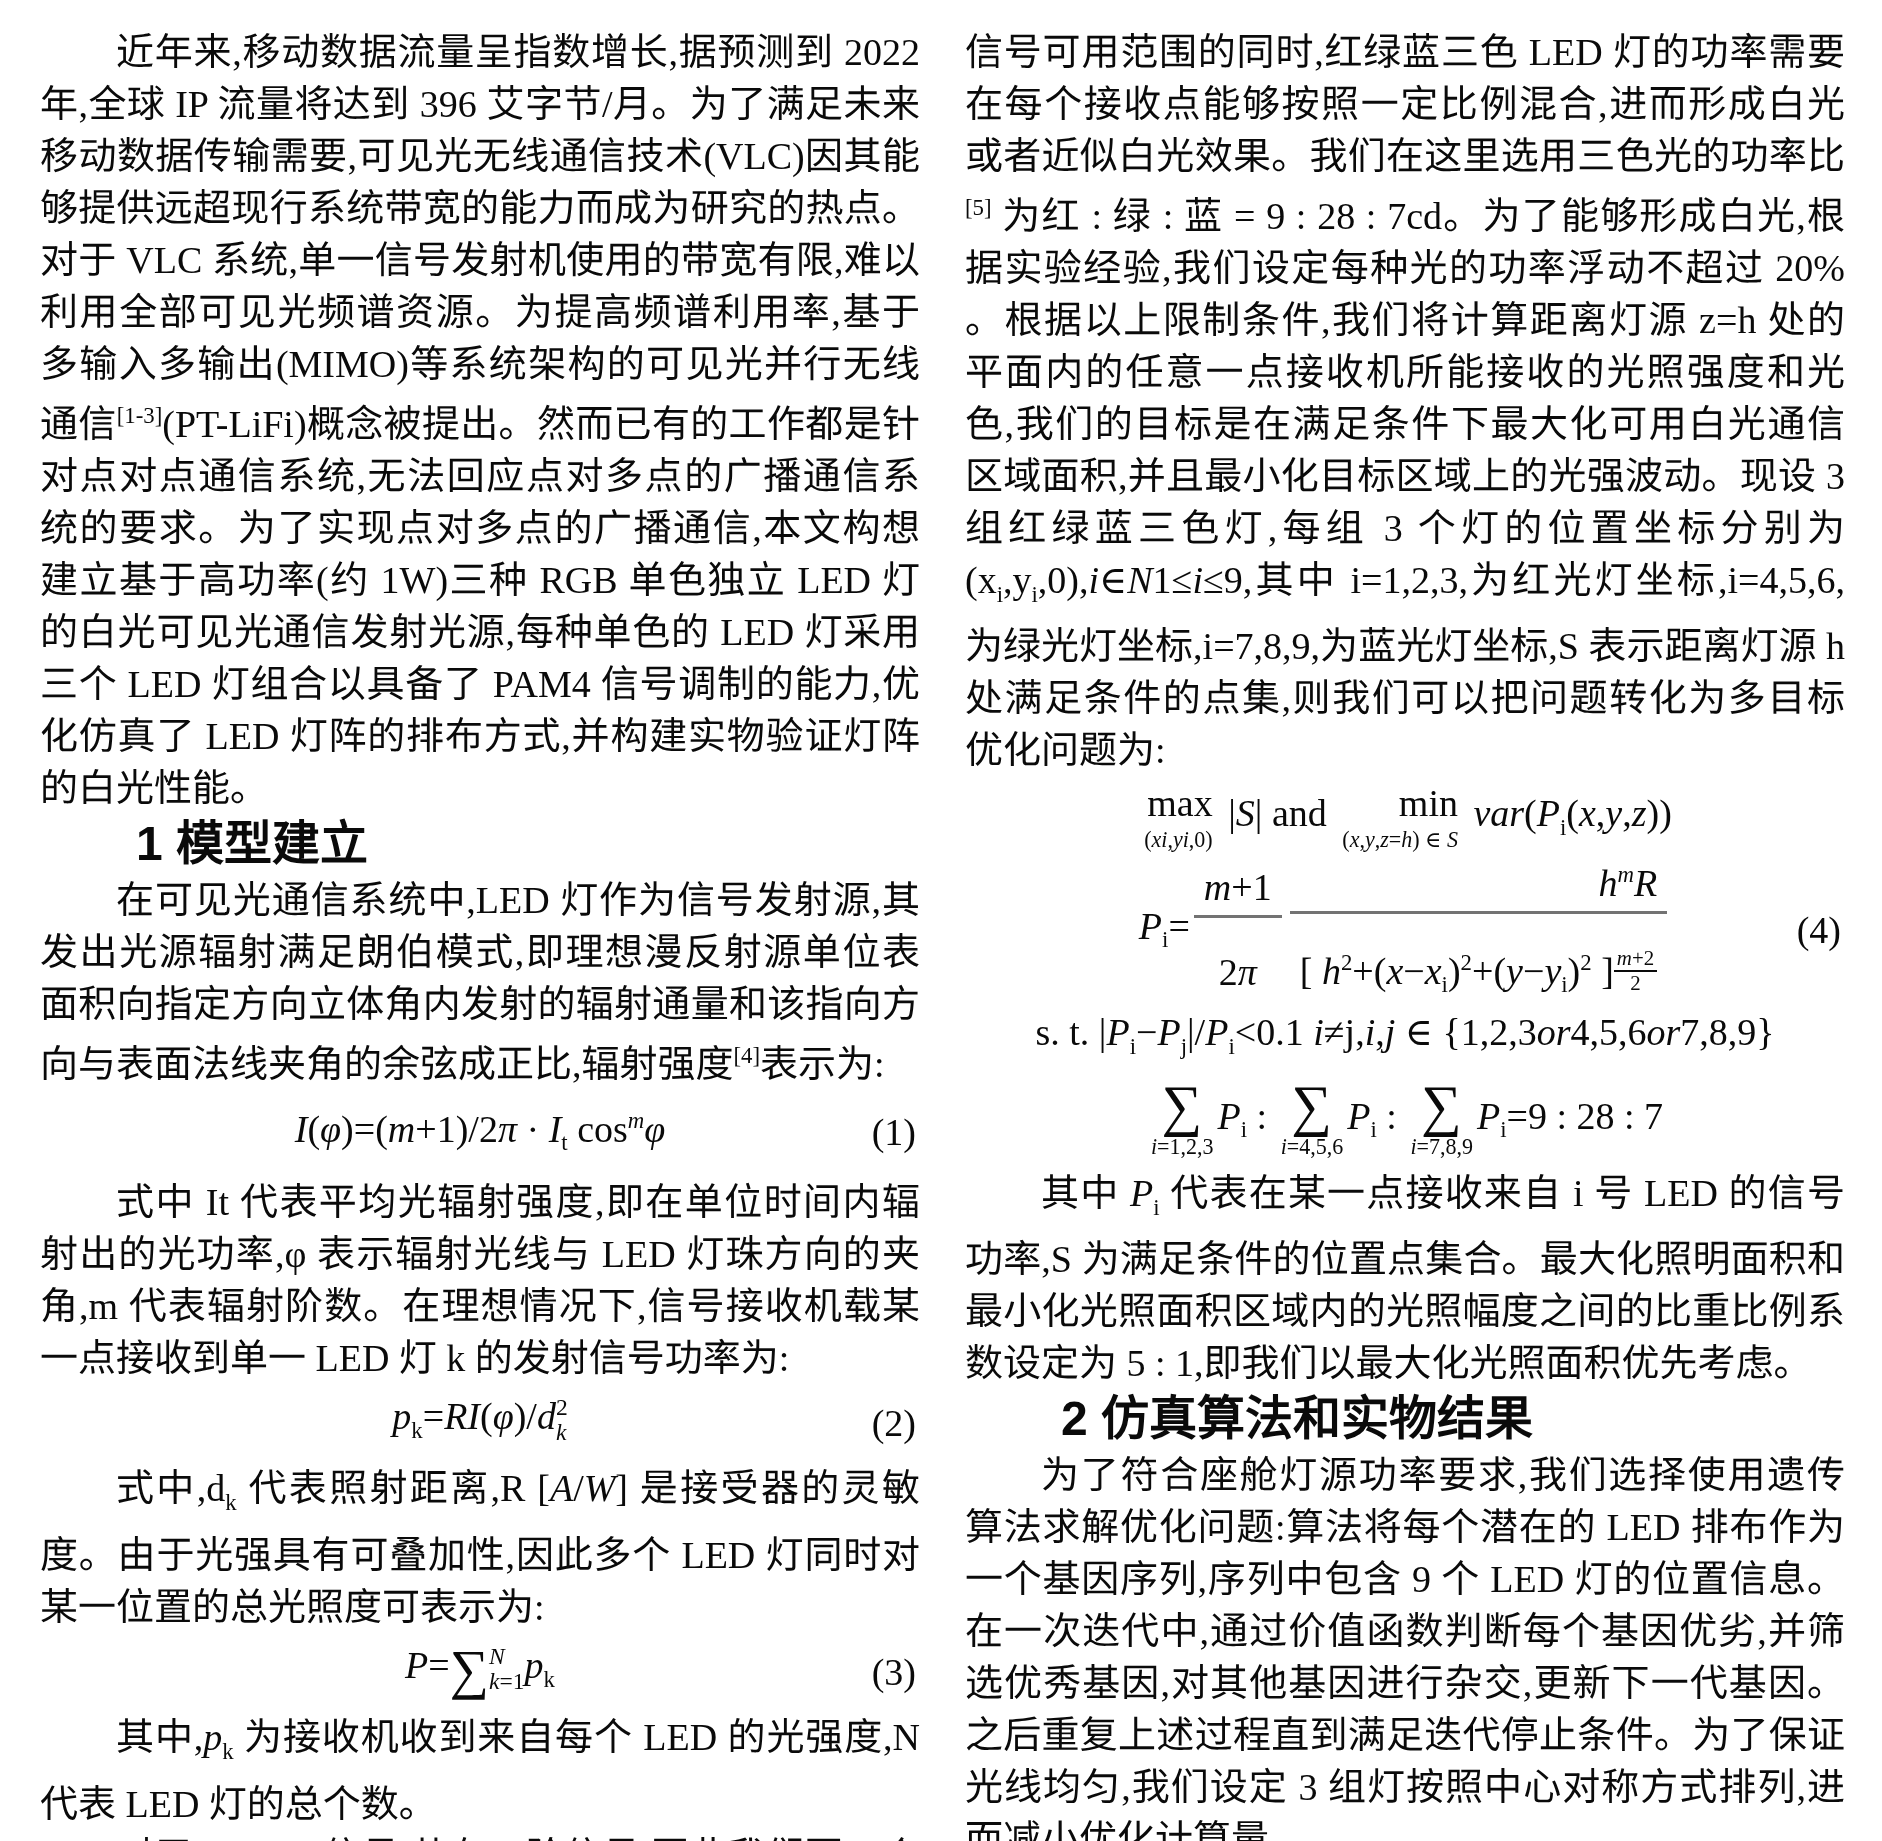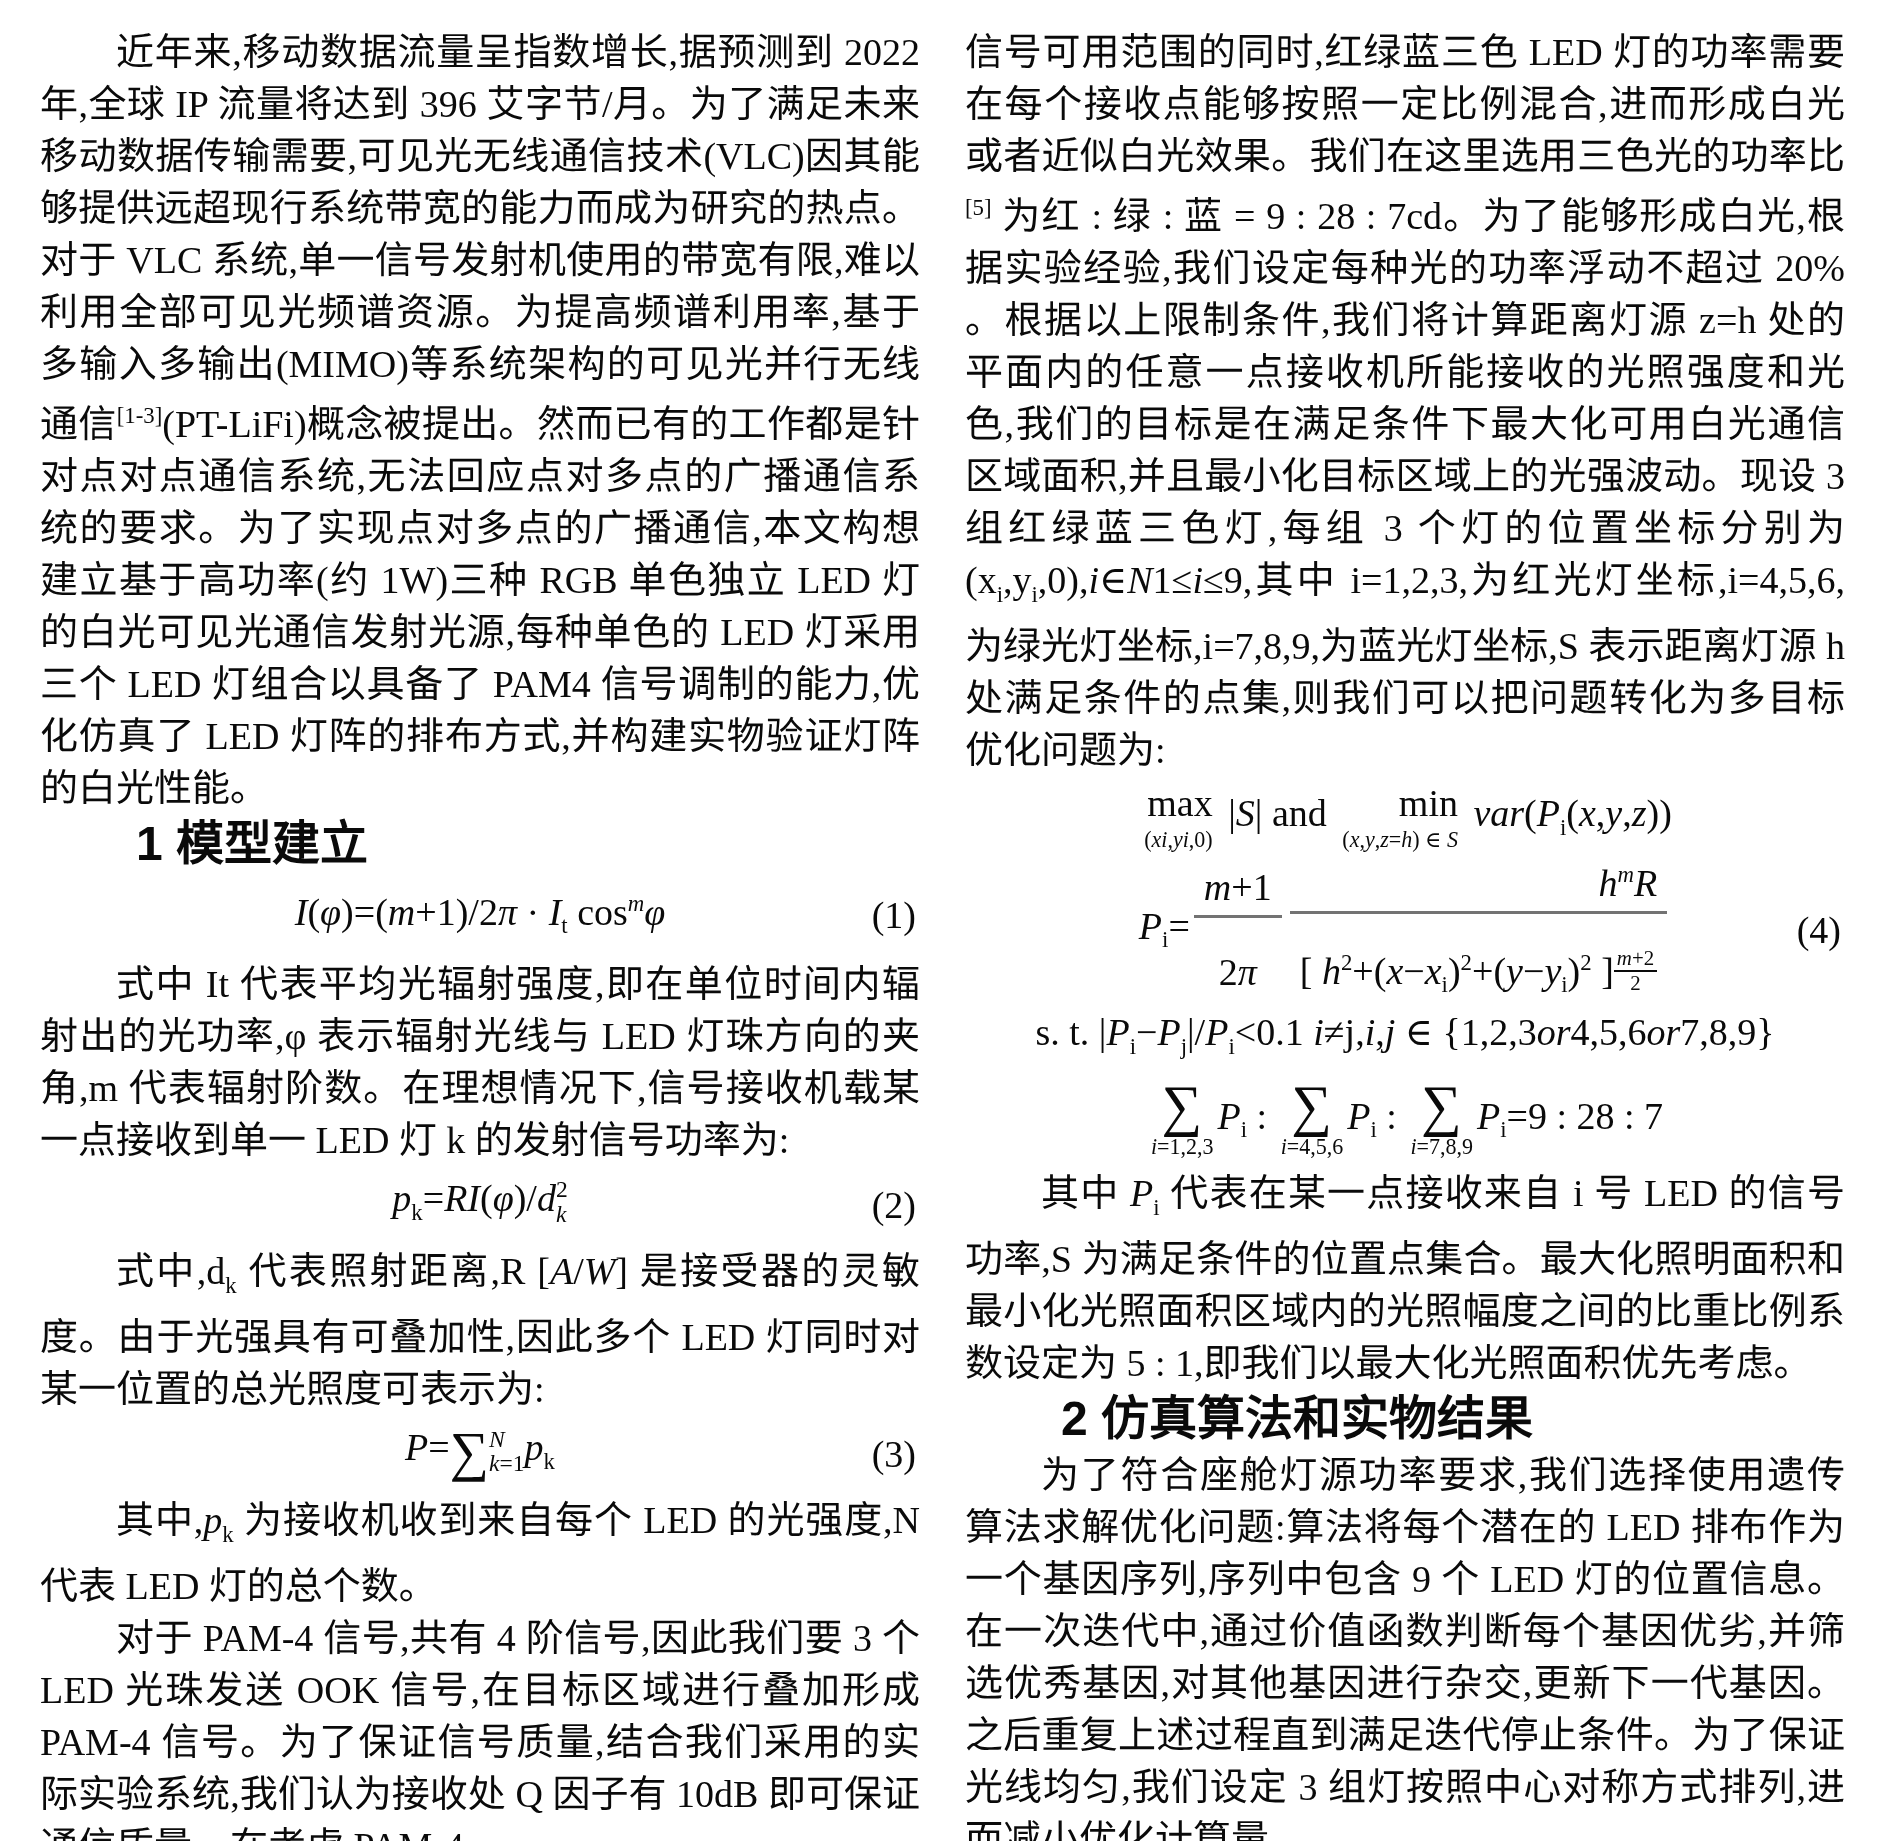--- a/index.html
+++ b/index.html
@@ -53,20 +53,21 @@
 </head>
 <body>
 
 <div class="page">
 
   <div class="col">
     <p>近年来,移动数据流量呈指数增长,据预测到 2022 年,全球 IP 流量将达到 396 艾字节/月。为了满足未来移动数据传输需要,可见光无线通信技术(VLC)因其能够提供远超现行系统带宽的能力而成为研究的热点。对于 VLC 系统,单一信号发射机使用的带宽有限,难以利用全部可见光频谱资源。为提高频谱利用率,基于多输入多输出(MIMO)等系统架构的可见光并行无线通信<sup>[1-3]</sup>(PT-LiFi)概念被提出。然而已有的工作都是针对点对点通信系统,无法回应点对多点的广播通信系统的要求。为了实现点对多点的广播通信,本文构想建立基于高功率(约 1W)三种 RGB 单色独立 LED 灯的白光可见光通信发射光源,每种单色的 LED 灯采用三个 LED 灯组合以具备了 PAM4 信号调制的能力,优化仿真了 LED 灯阵的排布方式,并构建实物验证灯阵的白光性能。</p>
 
     <div class="hd">1 模型建立</div>
 
+    <p>在可见光通信系统中,LED 灯作为信号发射源,其发出光源辐射满足朗伯模式,即理想漫反射源单位表面积向指定方向立体角内发射的辐射通量和该指向方向与表面法线夹角的余弦成正比,辐射强度<sup>[4]</sup>表示为:</p>
 
     <div class="eq">
       <span class="body"><i>I</i>(<i>φ</i>)=(<i>m</i>+1)/2<i>π</i> · <i>I</i><sub>t</sub> cos<sup><i>m</i></sup><i>φ</i></span>
       <span class="num">(1)</span>
     </div>
 
     <p>式中 It 代表平均光辐射强度,即在单位时间内辐射出的光功率,φ 表示辐射光线与 LED 灯珠方向的夹角,m 代表辐射阶数。在理想情况下,信号接收机载某一点接收到单一 LED 灯 k 的发射信号功率为:</p>
 
     <div class="eq">
       <span class="body"><i>p</i><sub>k</sub>=<i>RI</i>(<i>φ</i>)/<i>d</i><span class="ss">

